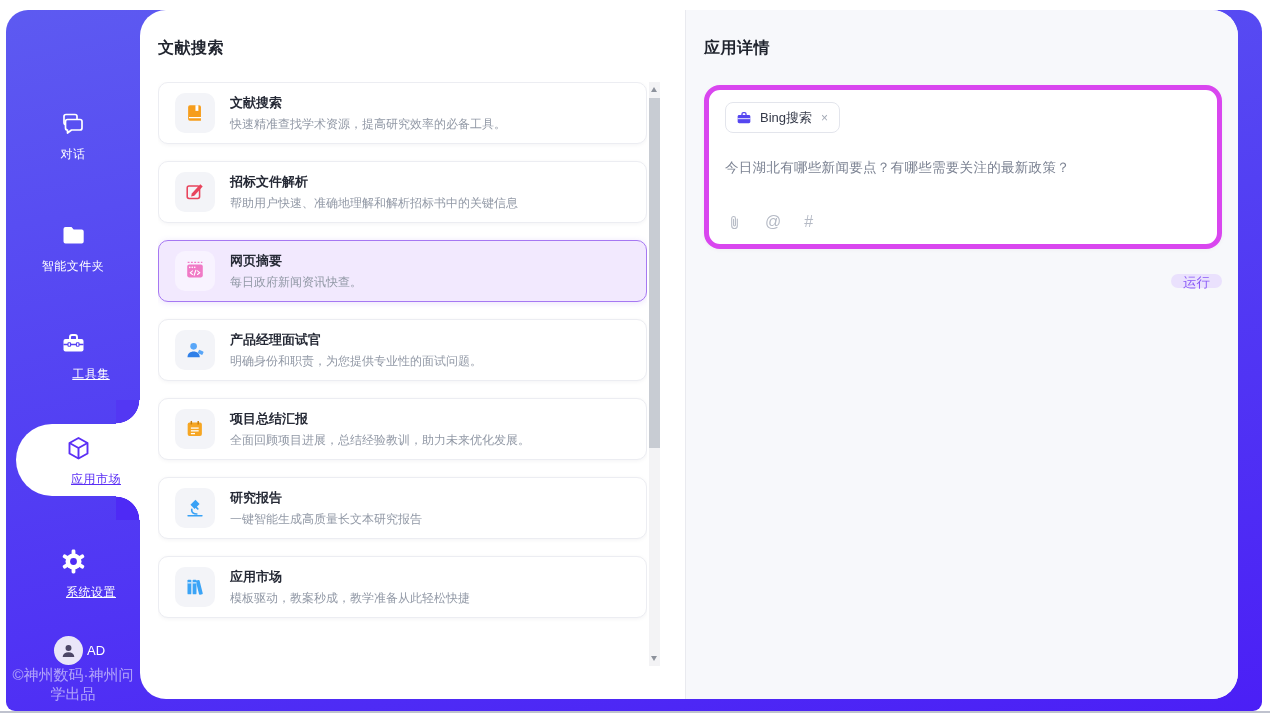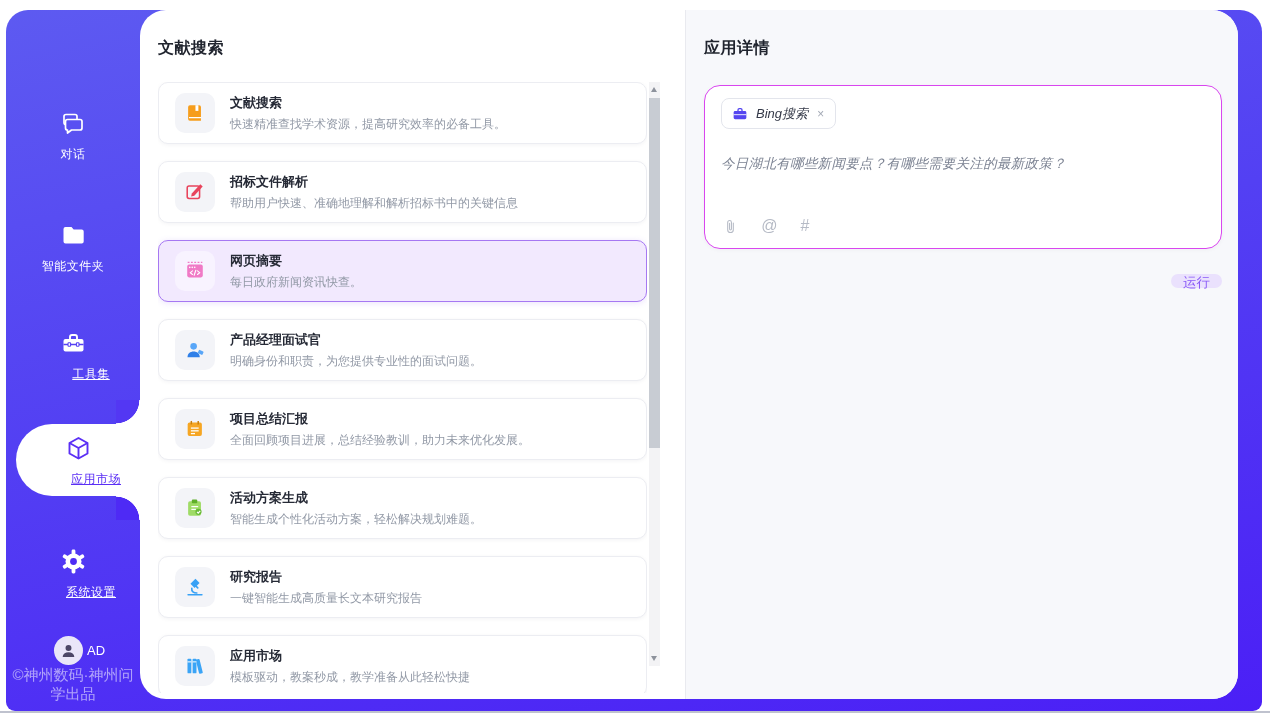--- a/index.html
+++ b/index.html
@@ -49,21 +49,21 @@
   .card-desc { font-size:12px; color:#9299a6; white-space:nowrap; }
   
   .sbar { position:absolute; top:72px; bottom:33px; right:25px; width:11px; background:#f3f3f5; cursor:pointer; }
   .sbar .arrow { position:absolute; left:2px; width:0; height:0; border-left:3.5px solid transparent; border-right:3.5px solid transparent; }
   .sbar .arrow.up { top:5px; border-bottom:5px solid #8d929c; }
   .sbar .arrow.down { bottom:5px; border-top:5px solid #8d929c; }
   .sbar .thumb { position:absolute; top:16px; left:0; width:11px; height:60%; background:#c8ccd3; }
 
   
   .detail-pane { flex:1; background:#f7f8fb; border-left:1px solid #e9eaef; position:relative; padding:28px 16px 0 18px; }
-  .detail-card { margin-top:26px; height:164px; background:#fff; border:1px solid #d946ef; border-radius:16px; padding:12px 16px; position:relative; box-shadow:0 1px 4px rgba(25,28,60,.04);font-style:italic; }
+  .detail-card { margin-top:26px; height:164px; background:#fff; border:5px solid #d946ef; border-radius:16px; padding:12px 16px; position:relative; box-shadow:0 1px 4px rgba(25,28,60,.04); }
   .tool-tag { display:inline-flex; align-items:center; gap:8px; height:31px; padding:0 10px; border:1px solid #e3e5ec; border-radius:8px; background:#fff; cursor:pointer; }
   .tool-tag .tag-label { font-size:13px; color:#343948; }
   .tool-tag .tag-close { font-size:12px; color:#a3a9b5; cursor:pointer; padding:0 1px; }
   .query-text { margin-top:26px; font-size:13.5px; color:#7b8292; letter-spacing:.3px; }
   .tool-icons { position:absolute; left:18px; bottom:13px; display:flex; align-items:center; gap:23px; color:#b5bac5; font-size:15px; }
   .tool-icons .ticon { cursor:pointer; display:inline-flex; align-items:center; }
   .run-row { display:flex; justify-content:flex-end; margin-top:25px; }
   .run-btn { width:51px; height:14px; background:#eae1fd; color:#8a5bf7; border:none; border-radius:8px; font-size:13.5px; font-family:inherit; cursor:pointer; }
 </style>
 </head>
@@ -207,38 +207,20 @@
                 </svg>
               </span>
     <span class="card-texts">
       <span class="card-title">项目总结汇报</span>
       <span class="card-desc">全面回顾项目进展，总结经验教训，助力未来优化发展。</span>
     </span>
   </div>
             <div class="card">
     <span class="tile">
                 <svg width="22" height="22" viewBox="0 0 24 24">
-                  <rect x="4.5" y="4.5" width="14" height="16" rx="2" fill="#9fdb66"></rect>
-                  <rect x="8.5" y="2.8" width="6" height="4" rx="1.2" fill="#5fae2a"></rect>
-                  <g stroke="#fff" stroke-width="1.3">
-                    <line x1="8" y1="10.5" x2="15.5" y2="10.5"></line>
-                    <line x1="8" y1="13.5" x2="13" y2="13.5"></line>
-                  </g>
-                  <circle cx="15.8" cy="16.2" r="3.4" fill="#6abc37"></circle>
-                  <path d="M14.2 16.2 l1.3 1.3 2.2-2.4" fill="none" stroke="#fff" stroke-width="1.3"></path>
-                </svg>
-              </span>
-    <span class="card-texts">
-      <span class="card-title">活动方案生成</span>
-      <span class="card-desc">智能生成个性化活动方案，轻松解决规划难题。</span>
-    </span>
-  </div>
-            <div class="card">
-    <span class="tile">
-                <svg width="22" height="22" viewBox="0 0 24 24">
                   <path d="M12.5 3 l4.5 4.5 -5.5 5.5 -4.5 -4.5 z" fill="#38a1f5"></path>
                   <path d="M8.5 13.5 c-0.5 3.5 2 5 5.5 5 M11 9 l4 4" fill="none" stroke="#38a1f5" stroke-width="1.8" stroke-linecap="round"></path>
                   <line x1="4.5" y1="20.5" x2="19.5" y2="20.5" stroke="#38a1f5" stroke-width="1.8" stroke-linecap="round"></line>
                 </svg>
               </span>
     <span class="card-texts">
       <span class="card-title">研究报告</span>
       <span class="card-desc">一键智能生成高质量长文本研究报告</span>
     </span>
   </div>

